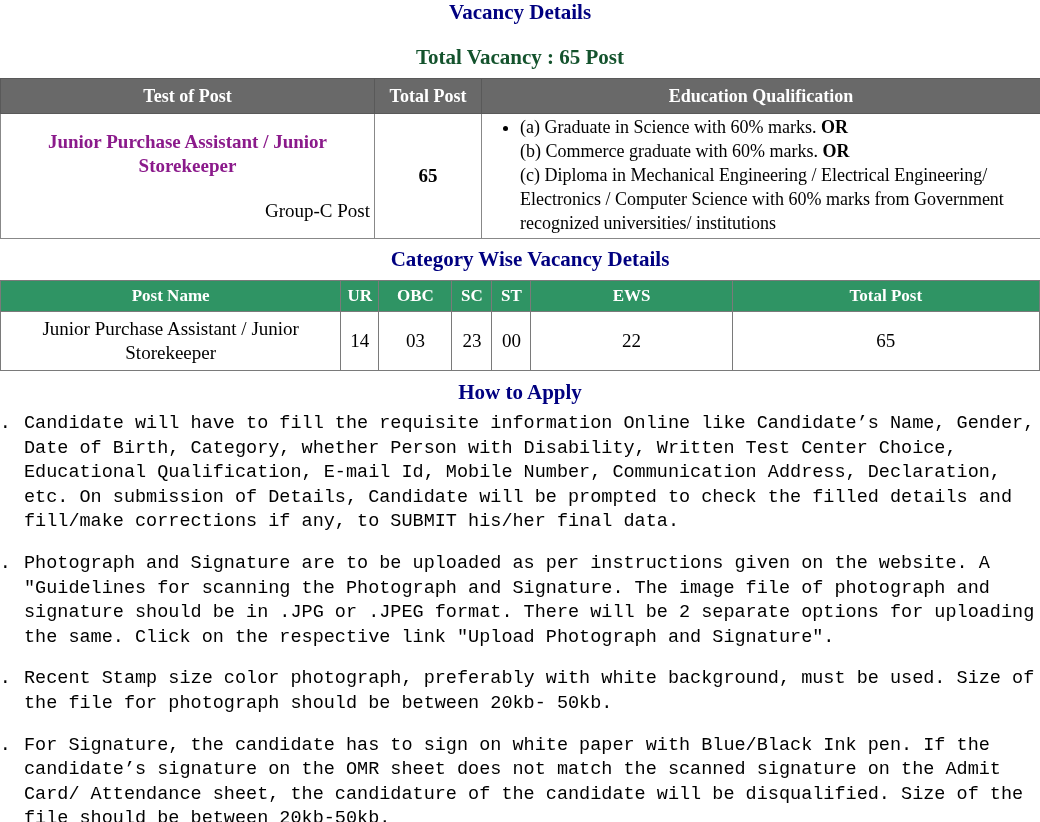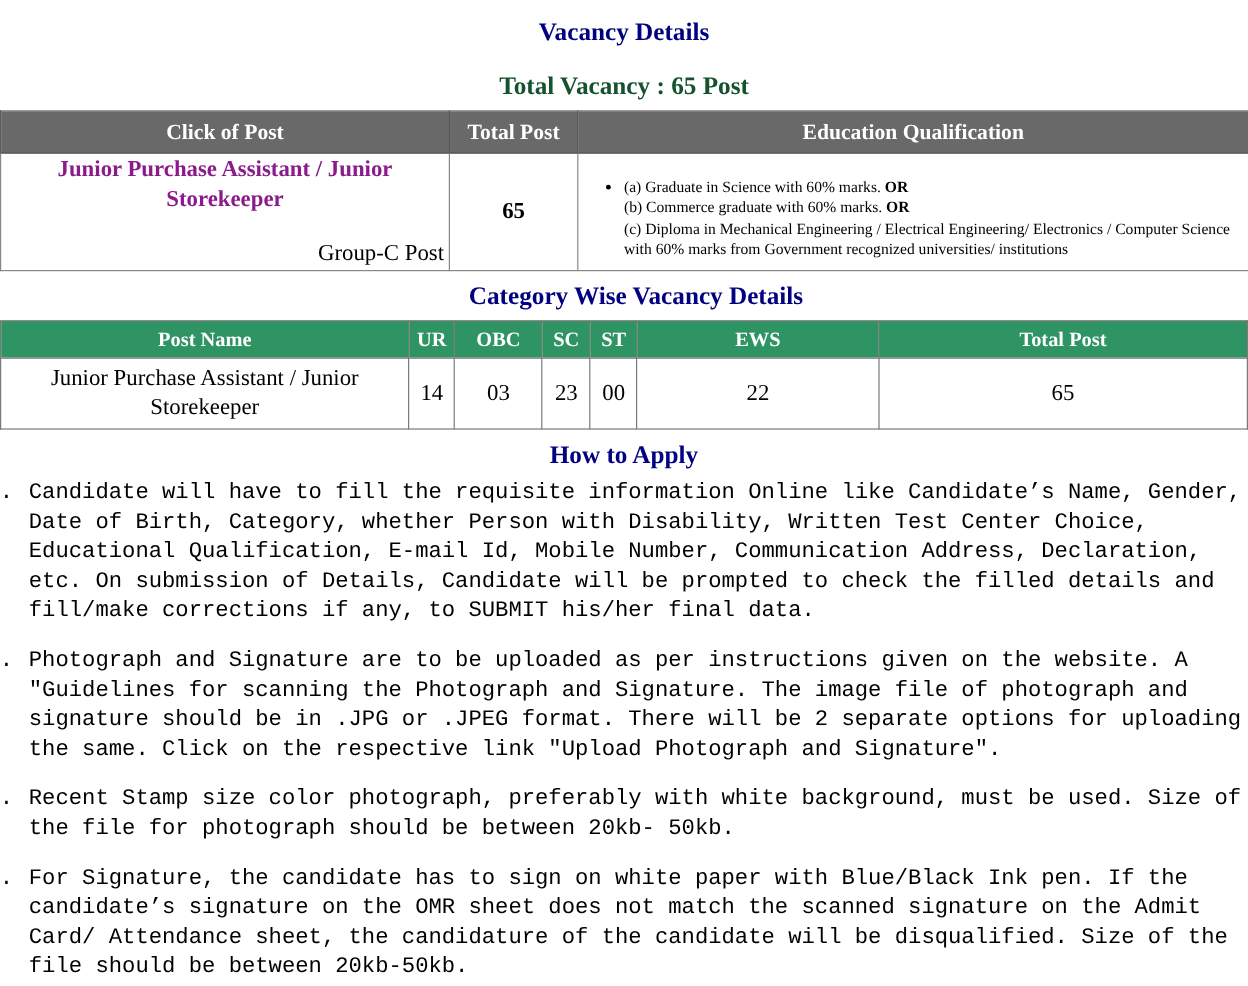--- a/index.html
+++ b/index.html
@@ -23,21 +23,21 @@
     text-align: center;
     line-height: 1.1;
   }
   .h-red {
     color: #14532d;
     font-weight: bold;
     font-size: 21px;
     text-align: center;
     line-height: 1.1;
   }
-  #title-vacancy-details { padding-top: 15px; }
+  #title-vacancy-details { padding-top: 1px; }
   #title-total-vacancy   { padding-top: 22px; padding-bottom: 9px; }
   #title-category-wise   { padding-top: 9px; padding-bottom: 9px; padding-left: 20px; }
   #title-how-to-apply    { padding-top: 10px; padding-bottom: 8px; }
 
   
   table.vac {
     border-collapse: collapse;
     width: 1040px;
     table-layout: fixed;
     font-size: 18px;
@@ -84,23 +84,22 @@
     font-weight: bold;
     font-size: 19px;
   }
   .edu-cell { padding: 8px 6px 16px 6px; }
   ul.edu-list {
     margin: 0;
     padding: 0 0 0 34px;
     list-style: disc;
   }
   ul.edu-list li {
-    font-size: 13px;
+    font-size: 18px;
     line-height: 1.33;
-    margin-top: 10px;
   }
 
   
   #table-category thead th {
     background: #2f9464;
     color: #ffffff;
     font-weight: bold;
     font-size: 17px;
     text-align: center;
     height: 30px;
@@ -147,21 +146,21 @@
 <div id="title-total-vacancy" class="h-red">Total Vacancy : 65 Post</div>
 
 <table class="vac" id="table-vacancy">
   <colgroup>
     <col class="col-postname">
       <col class="col-totalpost">
       <col class="col-education">
   </colgroup>
   <thead>
     <tr>
-      <th>Click of Post</th>
+      <th>Test of Post</th>
       <th>Total Post</th>
       <th>Education Qualification</th>
     </tr>
   </thead>
   <tbody>
     <tr>
       <td class="cell-pad-post">
         <div class="post-title">Junior Purchase Assistant / Junior Storekeeper</div>
         <div class="post-sub">Group-C Post</div>
       </td>

